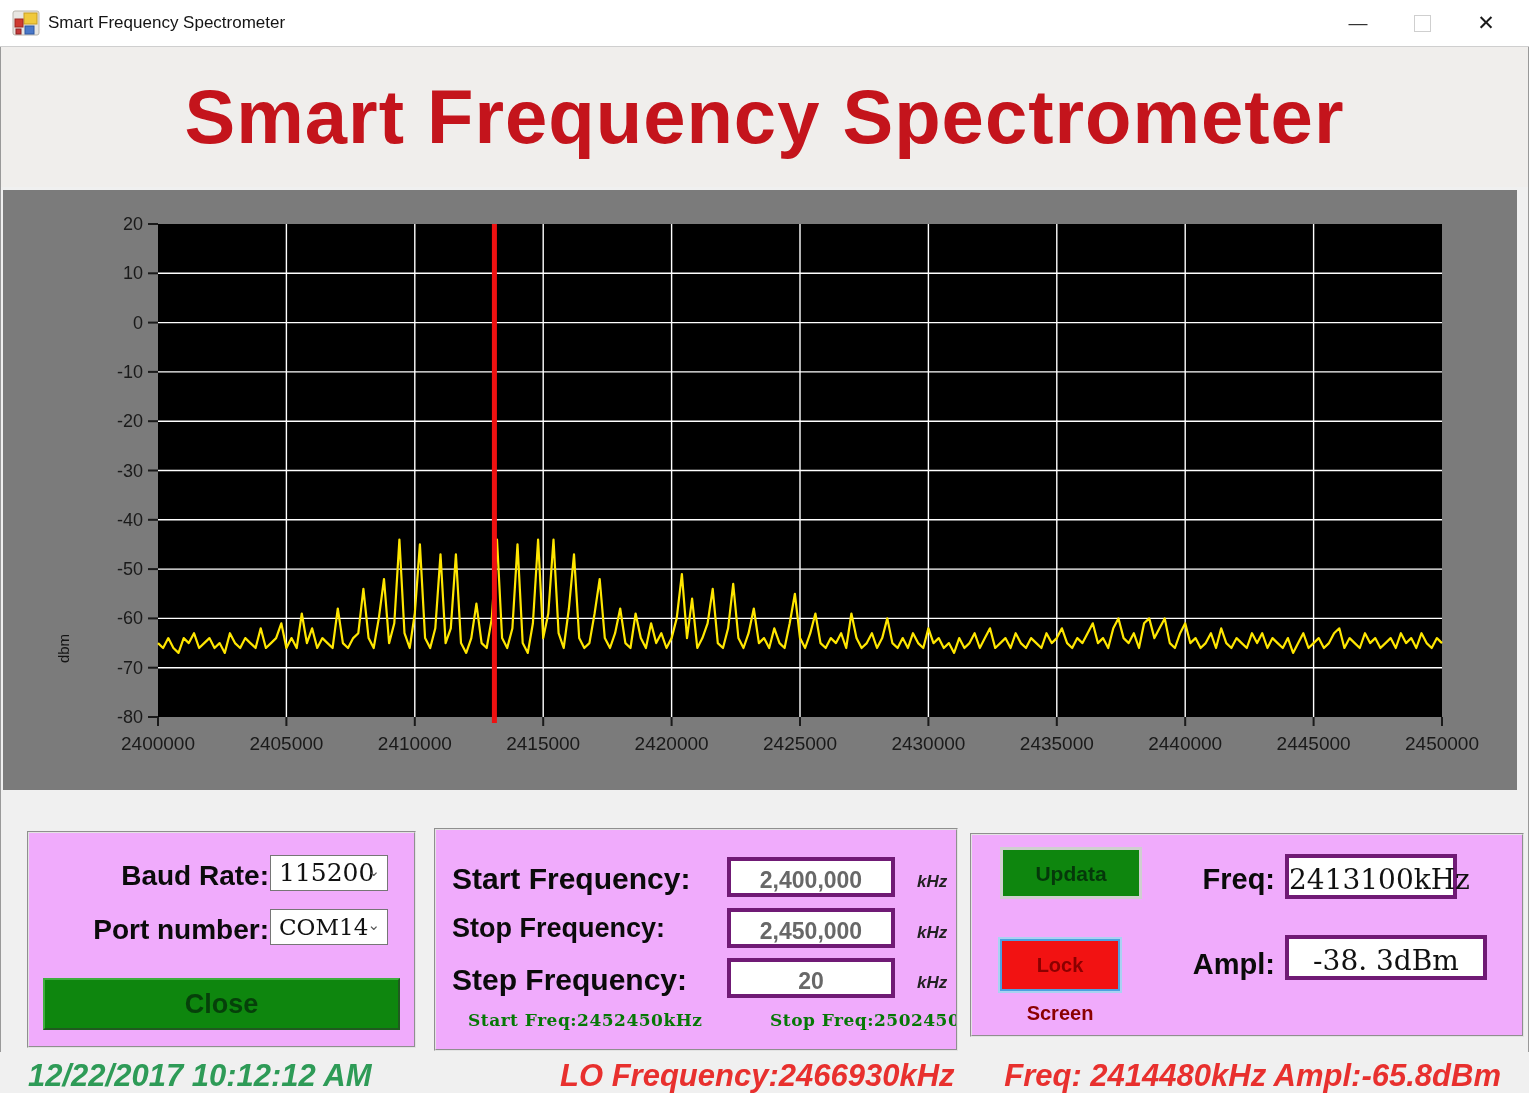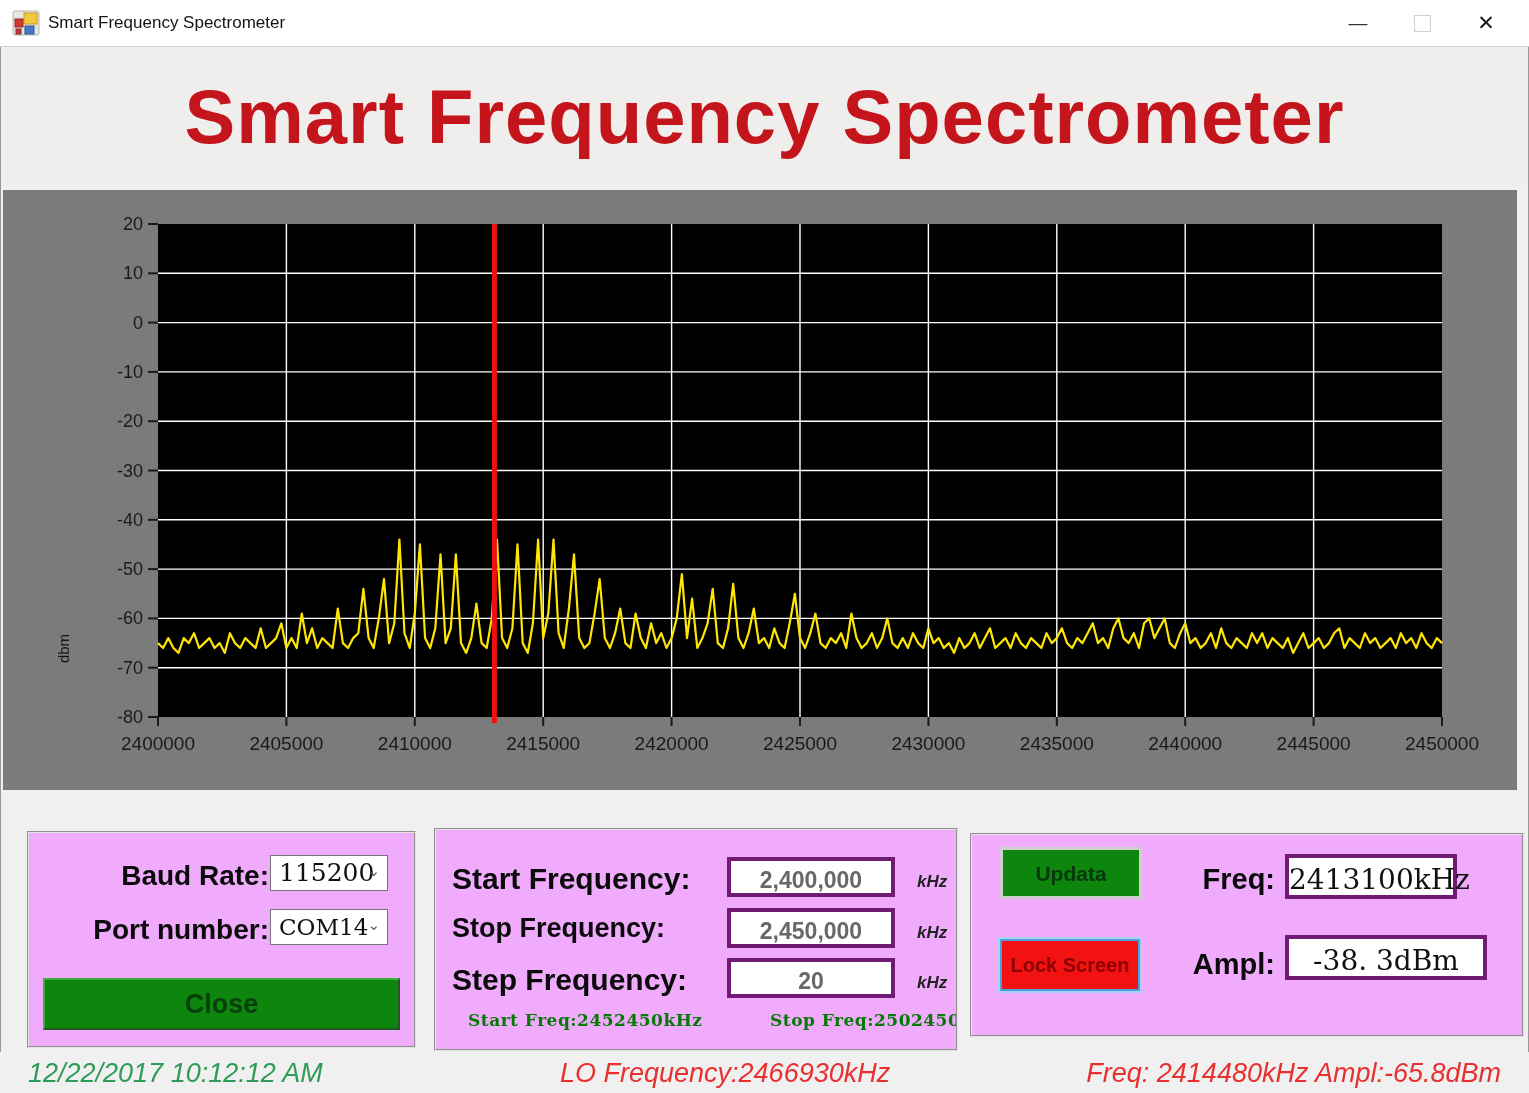--- a/index.html
+++ b/index.html
@@ -40,21 +40,21 @@
   .unit{position:absolute;font-style:italic;font-weight:600;font-size:17px;color:#222;}
   .btn-green{position:absolute;background:#0e860e;border:2px outset #3fae3f;color:#06400a;
              font-weight:bold;text-align:center;cursor:pointer;box-sizing:border-box;
              font-family:"Liberation Sans",sans-serif;}
   .btn-red{position:absolute;background:#f21212;border:2px solid #4da0e0;box-shadow:0 0 0 2px #a9d2f2;
            color:#8b0000;font-weight:bold;text-align:center;cursor:pointer;box-sizing:border-box;}
   .info-green{position:absolute;font-family:"DejaVu Serif",serif;font-weight:bold;font-size:17px;
               color:#067806;letter-spacing:0.5px;white-space:nowrap;margin-left:16px;}
   
   .status{position:absolute;left:0;top:1052px;width:1529px;height:41px;background:#f0f0f0;}
-  .st{position:absolute;top:6px;font-style:italic;font-weight:400;font-size:27px;white-space:nowrap;}
+  .st{position:absolute;top:6px;font-style:italic;font-weight:700;font-size:31px;white-space:nowrap;}
   .st-green{left:28px;color:#2e9b57;}
   .st-lo{left:560px;color:#e8302e;}
   .st-right{right:28px;color:#e8302e;}
 </style>
 </head>
 <body>
 
 <div class="screen">
 
   <div class="titlebar">
@@ -177,21 +177,21 @@
 
     <div class="info-green" style="left:16px;top:180px;">Start Freq:2452450kHz</div>
     <div class="info-green" style="left:318px;top:180px;">Stop Freq:2502450kHz</div>
   </div>
 
   <div class="groupbox gb-marker">
     <div class="btn-green" style="left:28px;top:12px;width:142px;height:52px;font-size:21px;line-height:48px;border:3px solid #cfcfcf;color:#05380a;">Updata</div>
     <div class="lbl" style="left:183px;top:28px;width:120px;text-align:right;font-size:29px;">Freq:</div>
     <div class="field field-serif" style="left:313px;top:19px;width:172px;height:45px;line-height:43px;">2413100kHz</div>
 
-    <div class="btn-red" style="left:28px;top:104px;width:140px;height:52px;font-size:20px;line-height:48px;">Lock Screen</div>
+    <div class="btn-red" style="left:28px;top:104px;width:120px;height:52px;font-size:20px;line-height:48px;">Lock Screen</div>
     <div class="lbl" style="left:183px;top:113px;width:120px;text-align:right;font-size:29px;">Ampl:</div>
     <div class="field field-serif" style="left:313px;top:100px;width:202px;height:45px;line-height:43px;">-38. 3dBm</div>
   </div>
 
   <div class="status">
     <div class="st st-green">12/22/2017 10:12:12 AM</div>
     <div class="st st-lo">LO Frequency:2466930kHz</div>
     <div class="st st-right">Freq:  2414480kHz Ampl:-65.8dBm</div>
   </div>
 

